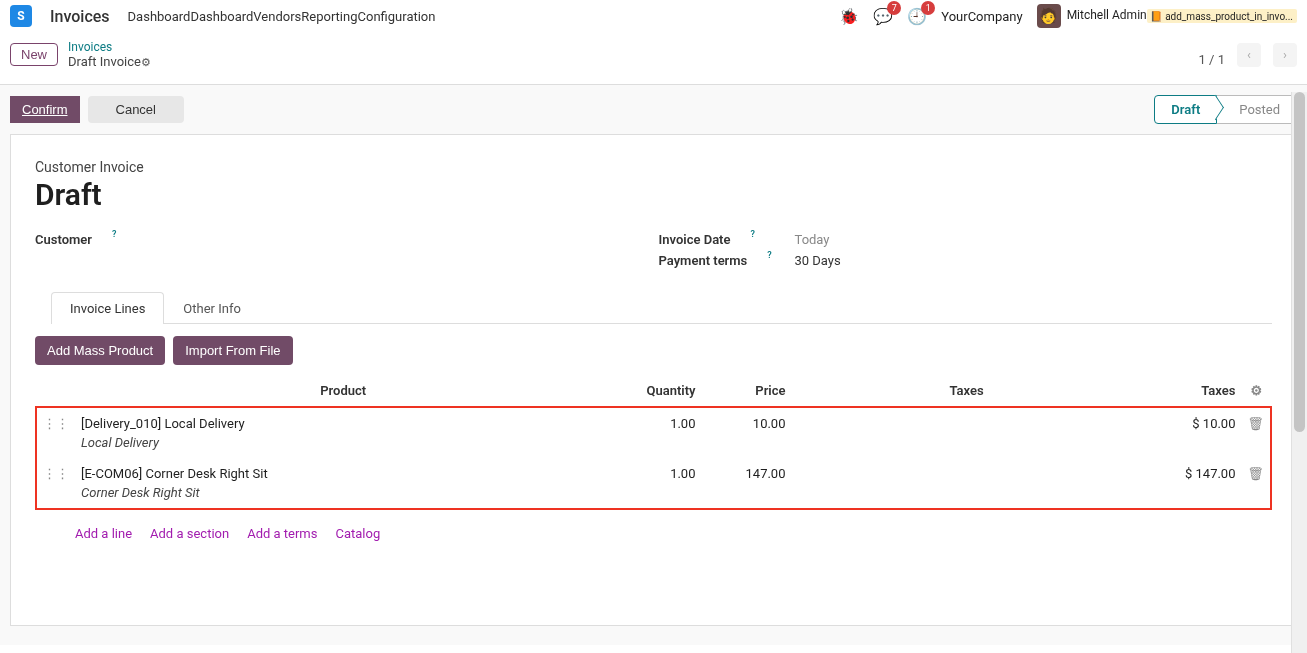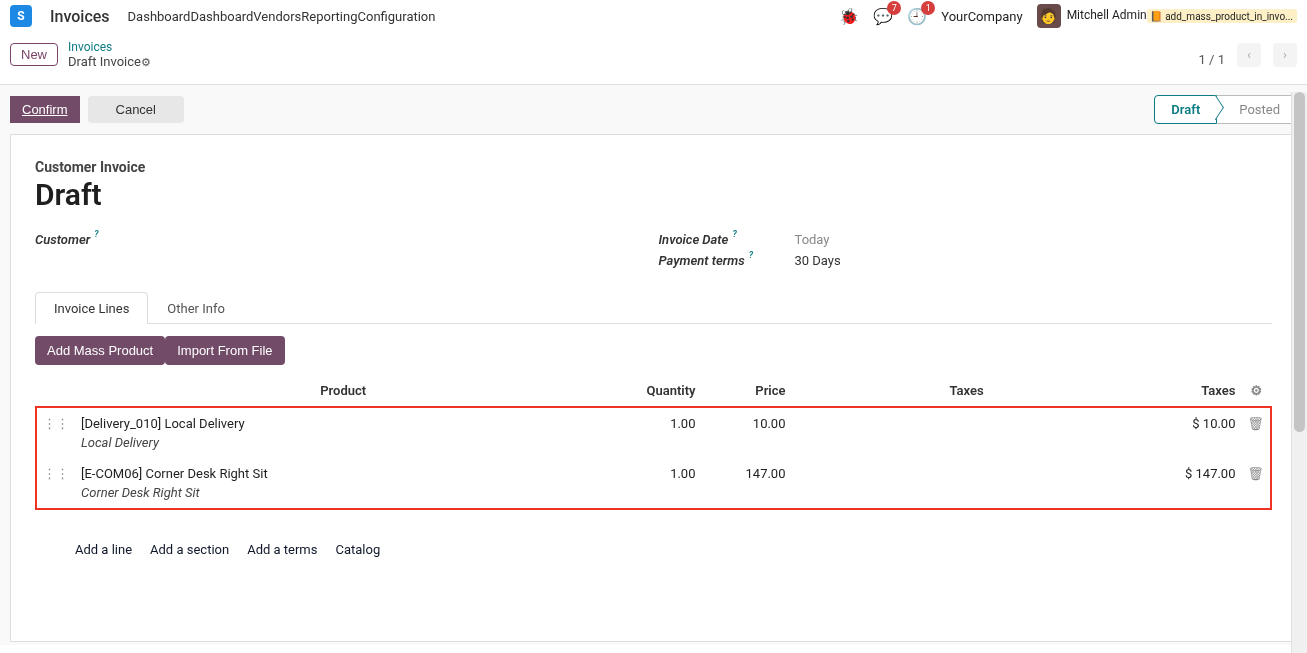--- a/index.html
+++ b/index.html
@@ -37,51 +37,51 @@
   .btn-confirm { background: #714b67; color: #fff; border: none; padding: 6px 12px; border-radius: 0; cursor: pointer; font-size: 13px; font-weight: 500; text-decoration: underline; }
   .btn-cancel { background: #e7e7e7; color: #333; border: none; padding: 6px 28px; border-radius: 4px; cursor: pointer; font-size: 13px; }
   .status-bar { margin-left: auto; display: flex; align-items: center; }
   .status-step { padding: 6px 16px; border: 1px solid #bbb; background: #fff; position: relative; font-size: 13px; }
   .status-step.active { border-color: #0d7c84; color: #0d7c84; font-weight: 600; z-index: 2; }
   .status-step.first { border-radius: 4px 0 0 4px; }
   .status-step.first::after { content: ""; position: absolute; right: -7px; top: 4px; width: 14px; height: 14px; border-top: 1px solid #0d7c84; border-right: 1px solid #0d7c84; transform: rotate(45deg) skew(12deg,12deg); background: #fff; }
   .status-step.last { border-radius: 0 4px 4px 0; padding-left: 22px; border-left: none; color: #888; }
 
   .sheet { background: #fff; border: 1px solid #ddd; padding: 24px; }
-  .doc-type { font-size: 14px; font-weight: 700; color: #444; }
+  .doc-type { font-size: 14px; font-weight: 400; color: #444; }
   .doc-title { font-size: 30px; font-weight: 600; margin: 2px 0 20px; }
   .two-col { display: flex; gap: 10px; }
   .col { flex: 1; }
   .field-row { display: flex; gap: 16px; margin-bottom: 6px; align-items: flex-start; }
-  .field-label { width: 120px; font-weight: 600; color: #333; font-size: 13px; display: flex; gap: 4px; font-style: italic; }
+  .field-label { width: 120px; font-weight: 600; color: #333; font-size: 13px; display: flex; gap: 20px; }
   .help-q { color: #0d7c84; font-size: 9px; cursor: pointer; line-height: 1; position: relative; top: -2px; }
   .field-val { color: #333; }
   .field-val .placeholder { color: #888; }
   .addr-line { line-height: 1.45; }
 
   
-  .tabs { display: flex; gap: 0; margin-top: 18px; border-bottom: 1px solid #ddd; }
+  .tabs { display: flex; gap: 0; margin-top: 18px; border-bottom: 1px solid #ddd; margin-left: 16px; }
   .tab { padding: 8px 18px; border: 1px solid transparent; border-bottom: none; cursor: pointer; color: #555; margin-bottom: -1px; }
   .tab.active { border-color: #ddd; background: #fff; color: #333; border-radius: 4px 4px 0 0; }
 
   
-  .line-buttons { display: flex; gap: 0; padding: 12px 0 10px; }
+  .line-buttons { display: flex; gap: 8px; padding: 12px 0 10px; }
   .btn-purple { background: #714b67; color: #fff; border: none; padding: 7px 12px; border-radius: 4px; cursor: pointer; font-size: 13px; font-weight: 500; }
 
   
   .table { width: 100%; border-collapse: collapse; }
   .table th { text-align: center; font-weight: 600; color: #333; padding: 8px 6px; font-size: 13px; }
   .table th.r, .table td.r { text-align: right; }
   .table td { padding: 8px 6px; vertical-align: top; font-size: 13px; }
   .prod { display: flex; flex-direction: column; }
   .prod .desc { font-style: italic; color: #444; margin-top: 4px; }
   .handle, .trash, .settings-icon { color: #888; cursor: pointer; font-size: 13px; }
   .highlight-box { border: 2px solid #e32; }
   .add-links { display: flex; gap: 18px; padding: 16px 0 0 40px; font-size: 13px; }
-  .add-links span { color: #0f172a; cursor: pointer; margin-top: 16px; }
+  .add-links span { color: #a21caf; cursor: pointer; }
   .terms-fade { margin-top: 30px; height: 30px; color: #ccc; font-size: 13px; }
 
   
   .fake-scroll { position: fixed; right: 0; top: 92px; bottom: 0; width: 16px; background: #f0f0f0; border-left: 1px solid #e0e0e0; }
   .fake-thumb { position: absolute; left: 2px; right: 2px; top: 0; height: 340px; background: #c4c4c4; border-radius: 6px; }
 </style>
 </head>
 <body>
 
 <div class="top-bar">

